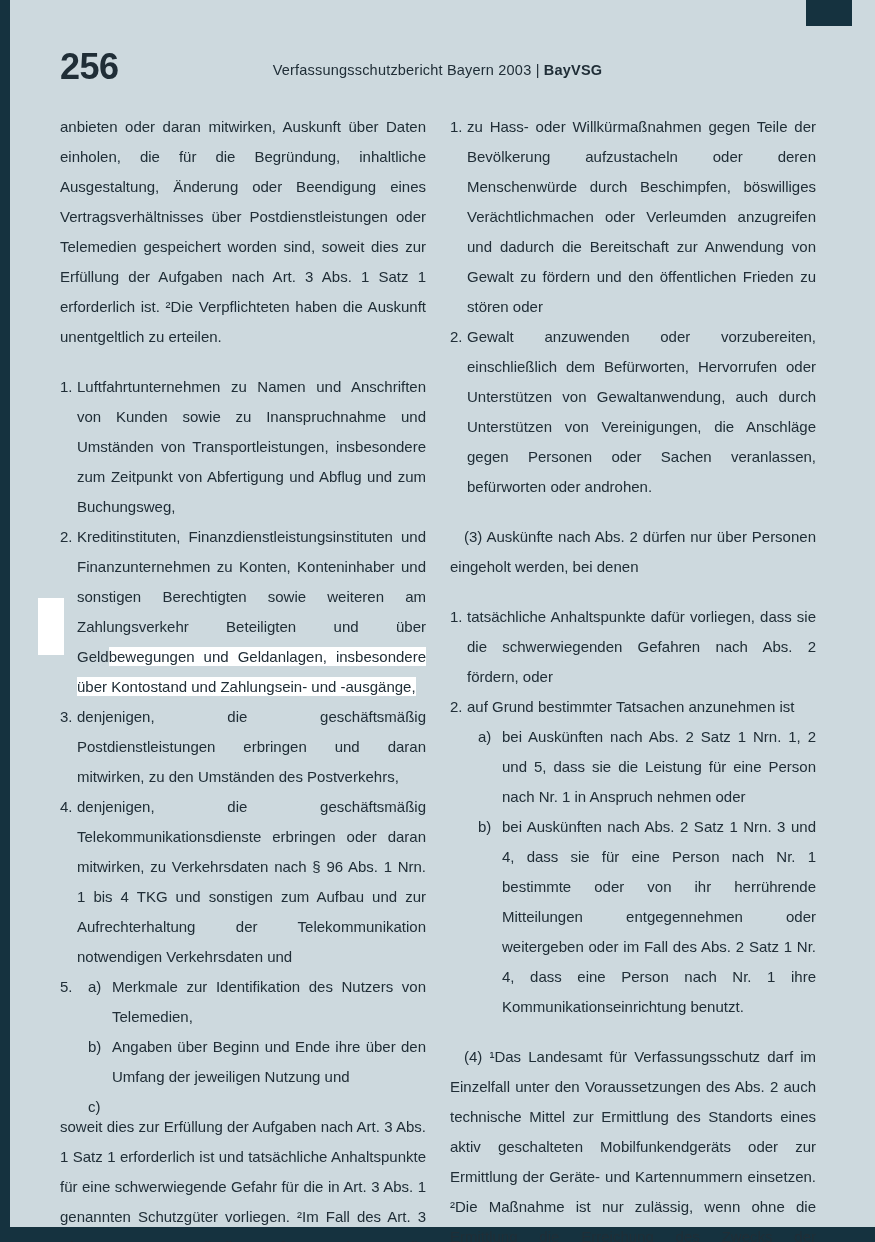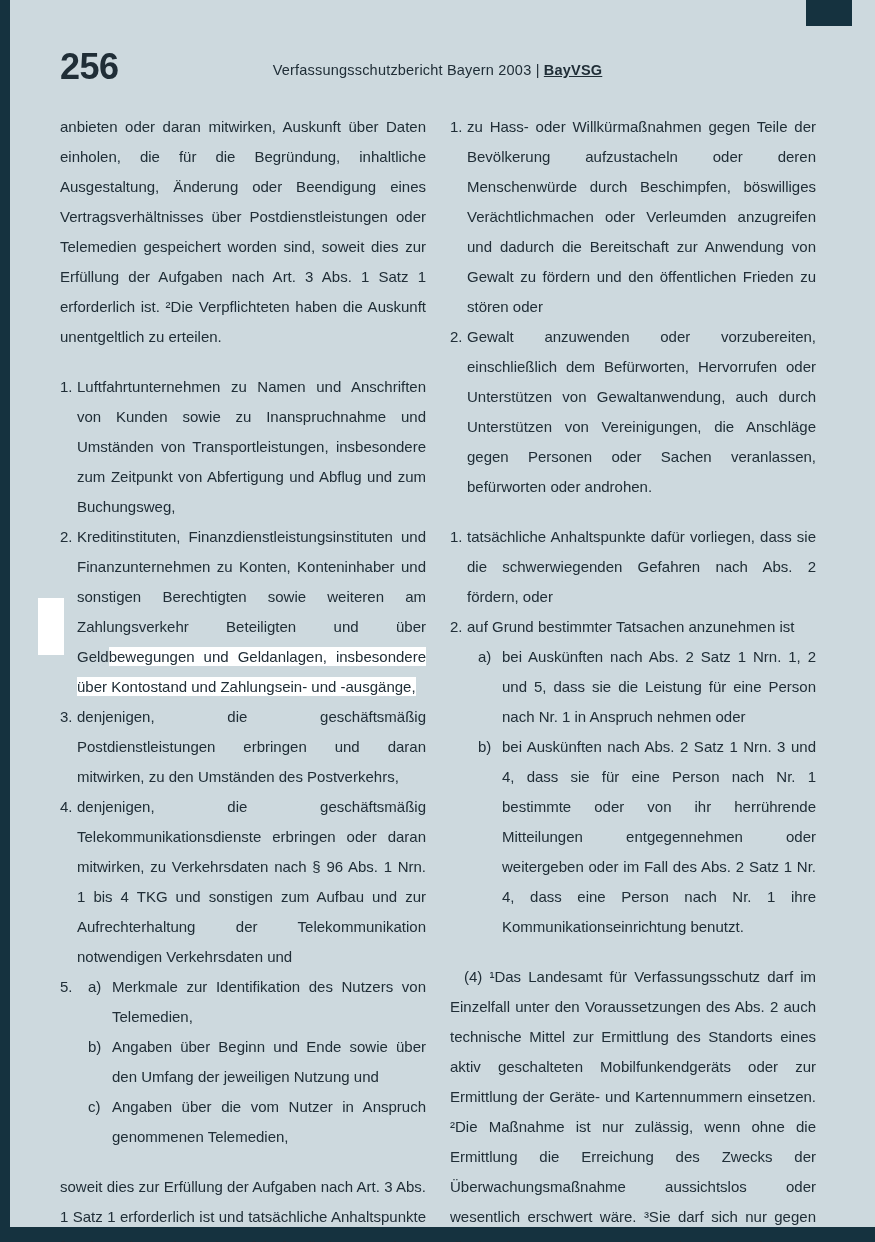--- a/index.html
+++ b/index.html
@@ -14,21 +14,21 @@
     background:var(--background);
     font-family:"Liberation Sans","DejaVu Sans",sans-serif;
     color:var(--text);
   }
   .page{position:relative;width:875px;height:1242px;overflow:hidden;background:var(--background);}
   .edge-left{position:absolute;left:0;top:0;width:10px;height:100%;background:var(--edge-bar);}
   .edge-bottom{position:absolute;left:0;bottom:0;width:100%;height:15px;background:var(--edge-bar);}
   .corner-tab{position:absolute;top:0;left:806px;width:46px;height:26px;background:var(--edge-bar);}
   .page-number{position:absolute;top:46px;left:60px;font-size:36px;font-weight:700;letter-spacing:-0.5px;}
   .running-head{position:absolute;top:62px;left:0;width:100%;text-align:center;font-size:14.5px;letter-spacing:0.2px;}
-  .running-head .bold{font-weight:700;text-decoration:underline;}
+  .running-head .bold{font-weight:700;}
   .columns{position:absolute;top:112px;left:60px;right:59px;display:flex;gap:24px;}
   .col{flex:1;font-size:15px;line-height:30px;text-align:justify;}
   .para{margin:20px 0 0;}
   .col > :first-child{margin-top:0;}
   .fl-indent{text-indent:14px;}
   .nlist{margin:20px 0 0;}
   .li{position:relative;padding-left:17px;}
   .li-num{position:absolute;left:0;top:0;}
   .sublist{margin-left:11px;}
   .sublist > .li{padding-left:24px;}
@@ -78,25 +78,24 @@
         </div>
         <div class="li">
           <span class="li-num">5.</span>
           <div class="sublist">
             <div class="li">
               <span class="li-num">a)</span>
               <span class="li-text">Merkmale zur Identifikation des Nutzers von Telemedien,</span>
             </div>
             <div class="li">
               <span class="li-num">b)</span>
-              <span class="li-text">Angaben über Beginn und Ende sowie über den Umfang der jeweiligen Nutzung und</span>
+              <span class="li-text">Angaben über Beginn und Ende ihre über den Umfang der jeweiligen Nutzung und</span>
             </div>
             <div class="li">
               <span class="li-num">c)</span>
-              <span class="li-text">Angaben über die vom Nutzer in Anspruch genommenen Telemedien,</span>
             </div>
           </div>
         </div>
       </div>
 
       <p class="para">soweit dies zur Erfüllung der Aufgaben nach Art. 3 Abs. 1 Satz 1 erforderlich ist und tatsächliche Anhaltspunkte für eine schwerwiegende Gefahr für die in Art. 3 Abs. 1 genannten Schutzgüter vorliegen. ²Im Fall des Art. 3 Abs. 1 Satz 1 Nr. 1 gilt dies nur für Bestrebungen, die bezwecken oder auf Grund ihrer Wirkungsweise geeignet sind,</p>
     </section>
 
     <section class="col">
       <div class="nlist">
@@ -104,20 +103,21 @@
           <span class="li-num">1.</span>
           <span class="li-text">zu Hass- oder Willkürmaßnahmen gegen Teile der Bevölkerung aufzustacheln oder deren Menschenwürde durch Beschimpfen, böswilliges Verächtlichmachen oder Verleumden anzugreifen und dadurch die Bereitschaft zur Anwendung von Gewalt zu fördern und den öffentlichen Frieden zu stören oder</span>
         </div>
         <div class="li">
           <span class="li-num">2.</span>
           <span class="li-text">Gewalt anzuwenden oder vorzubereiten, einschließlich dem Befürworten, Hervorrufen oder Unterstützen von Gewaltanwendung, auch durch Unterstützen von Vereinigungen, die Anschläge gegen Personen oder Sachen veranlassen, befürworten oder androhen.</span>
         </div>
       </div>
 
 
+      <p class="para fl-indent">(3) Auskünfte nach Abs. 2 dürfen nur über Personen eingeholt werden, bei denen</p>
 
       <div class="nlist">
         <div class="li">
           <span class="li-num">1.</span>
           <span class="li-text">tatsächliche Anhaltspunkte dafür vorliegen, dass sie die schwerwiegenden Gefahren nach Abs. 2 fördern, oder</span>
         </div>
         <div class="li">
           <span class="li-num">2.</span>
           <span class="li-text">auf Grund bestimmter Tatsachen anzunehmen ist</span>
           <div class="sublist">

